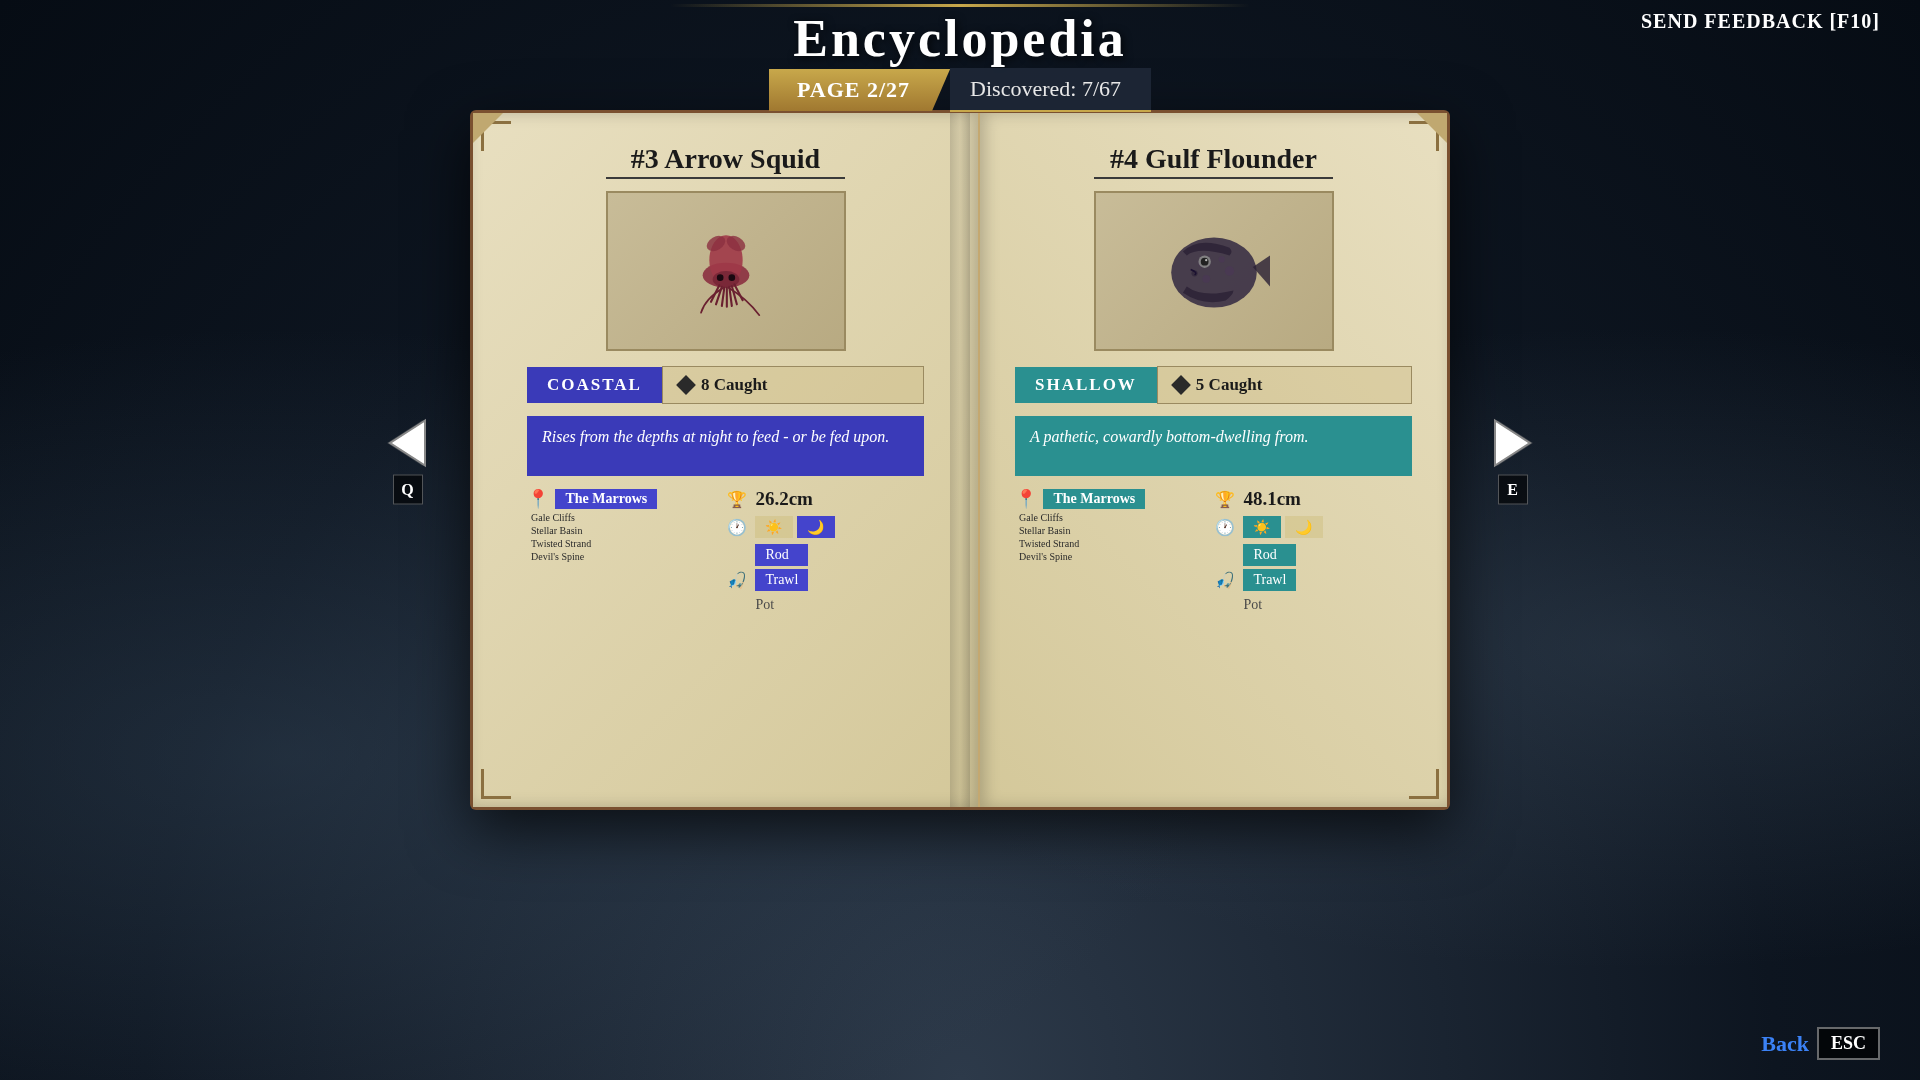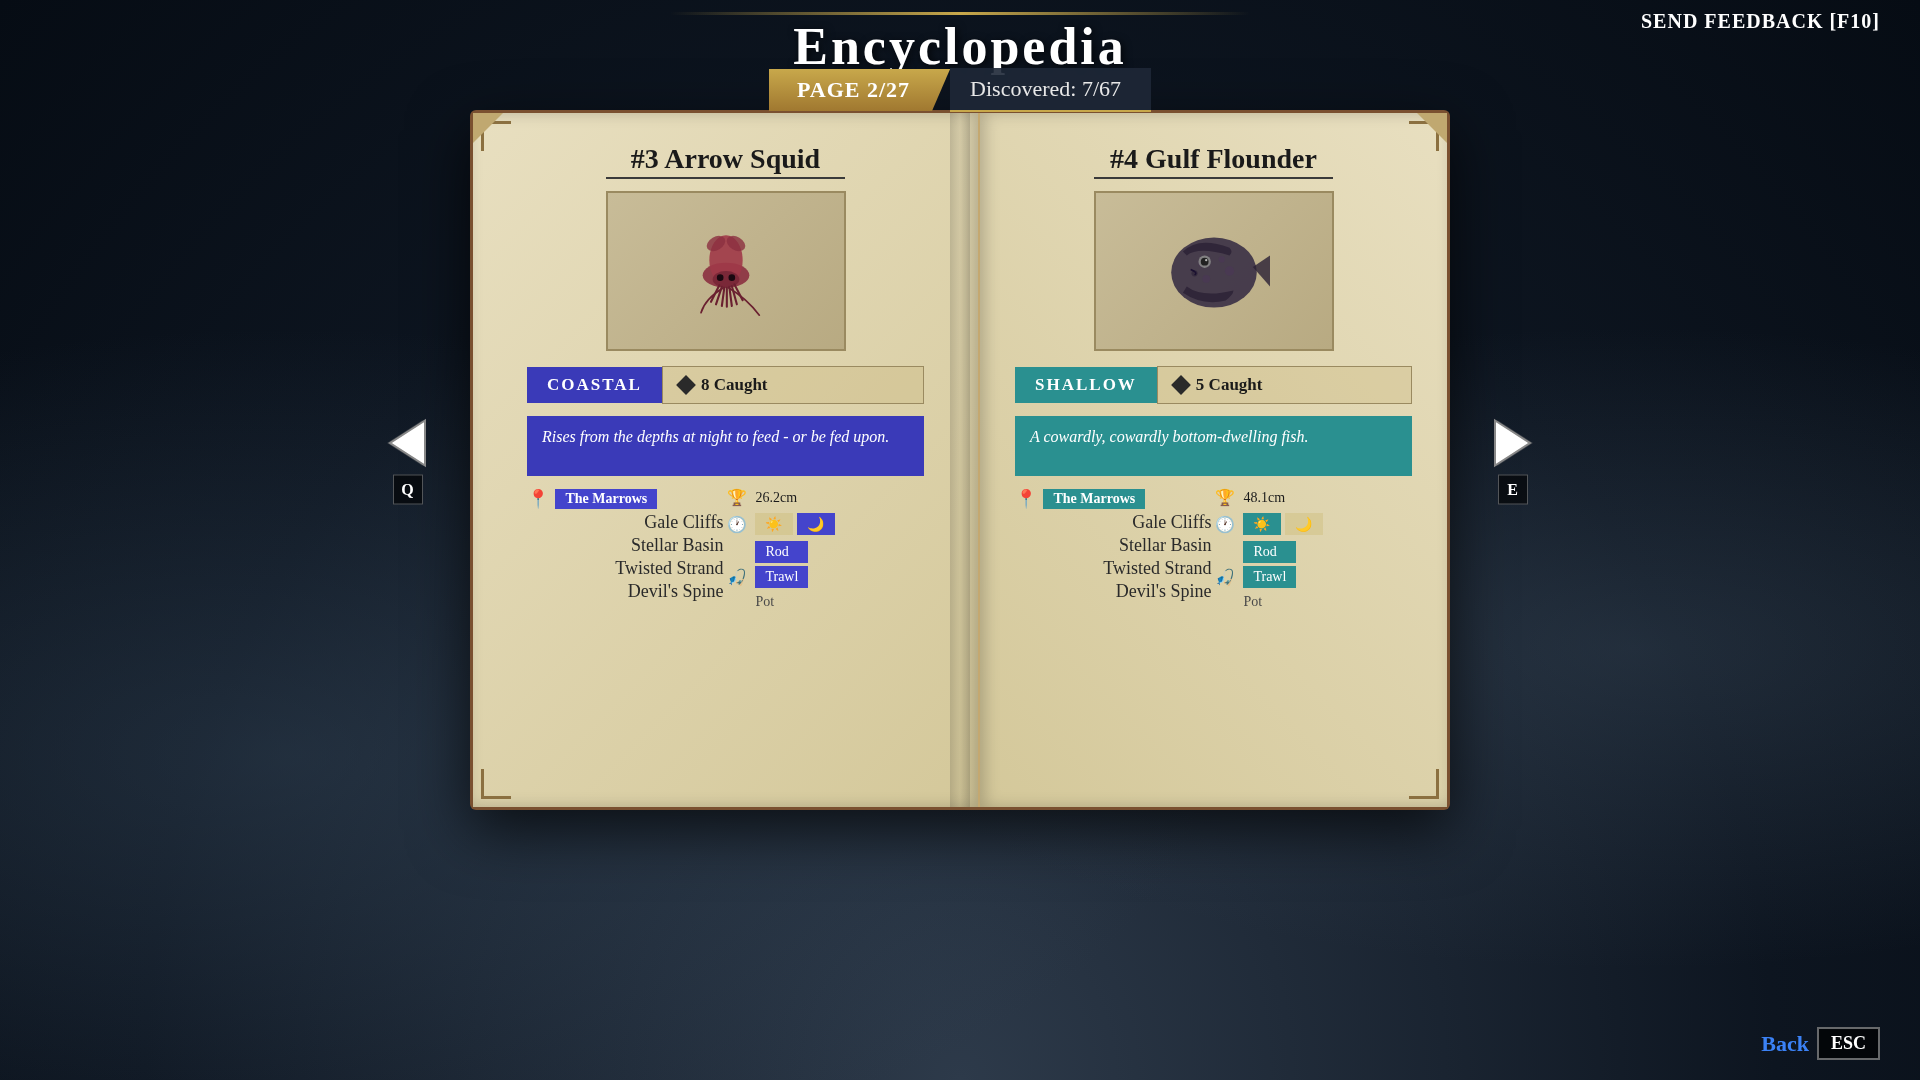--- a/index.html
+++ b/index.html
@@ -25,21 +25,21 @@
       position: absolute;
       inset: 0;
       background:
         radial-gradient(ellipse at 15% 70%, rgba(60,80,100,0.4) 0%, transparent 40%),
         radial-gradient(ellipse at 85% 60%, rgba(80,100,120,0.3) 0%, transparent 35%);
     }
 
     
     .top-bar {
       position: absolute;
-      top: 12px;
+      top: 4px;
       left: 0;
       right: 0;
       display: flex;
       align-items: flex-start;
       justify-content: center;
       z-index: 10;
     }
 
     .title-container {
       display: flex;
@@ -275,42 +275,41 @@
     .location-badge-shallow {
       background: #2a9090;
       color: #fff;
       padding: 2px 10px;
       font-size: 14px;
       font-weight: bold;
     }
 
     .location-secondary {
       color: #2a2a2a;
-      font-size: 18px;
+      font-size: 10px;
       padding-left: 4px;
-      text-align: right;
     }
 
     .stats-col {
       display: flex;
       flex-direction: column;
       gap: 6px;
     }
 
     .stat-row {
       display: flex;
       align-items: center;
       gap: 8px;
     }
 
     .trophy-icon { color: #808080; font-size: 16px; }
     .trophy-icon-gold { color: #c8a82a; font-size: 16px; }
     .clock-icon { color: #404040; font-size: 16px; }
 
-    .stat-value { font-size: 14px; font-weight: normal; color: #1a1a1a; }
+    .stat-value { font-size: 19px; font-weight: bold; color: #1a1a1a; }
 
     
     .time-bar {
       display: flex;
       align-items: center;
       gap: 4px;
     }
 
     .time-segment {
       width: 38px;
@@ -603,21 +602,21 @@
       </div>
 
       <div class="type-caught-bar">
         <div class="type-badge type-badge-shallow">SHALLOW</div>
         <div class="caught-badge">
           <span class="diamond-icon"></span>
           <span>5 Caught</span>
         </div>
       </div>
 
-      <div class="desc-box desc-box-shallow">A cowardly, cowardly bottom-dwelling fish.</div>
+      <div class="desc-box desc-box-shallow">A pathetic, cowardly bottom-dwelling from.</div>
 
       <div class="info-grid">
 
         <div class="location-col">
           <div class="location-primary">
             <span class="location-marker">📍</span>
             <span class="location-badge location-badge-shallow">The Marrows</span>
           </div>
           <div class="location-secondary">Gale Cliffs</div>
           <div class="location-secondary">Stellar Basin</div>

